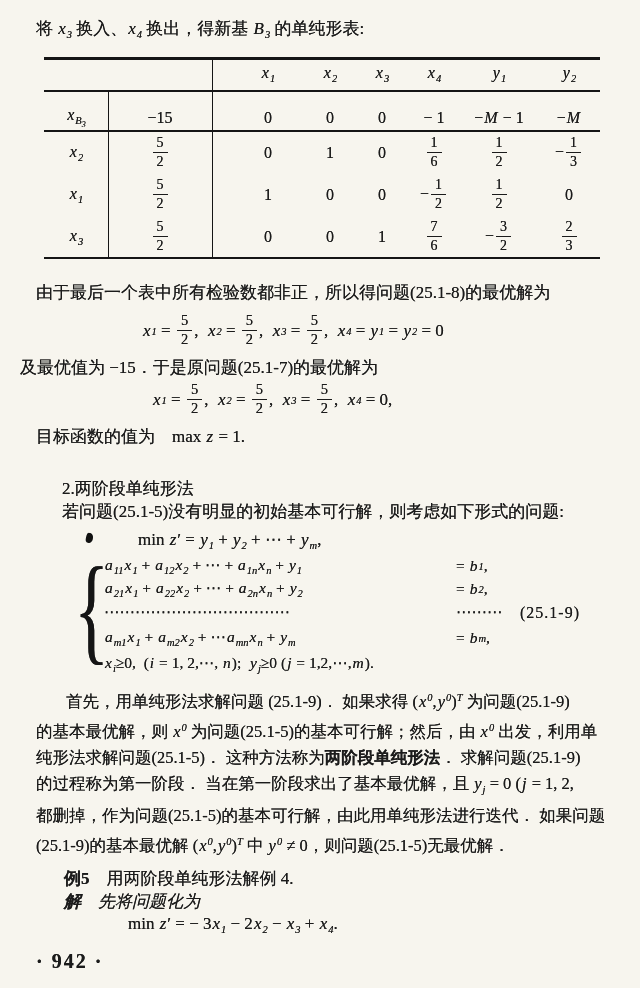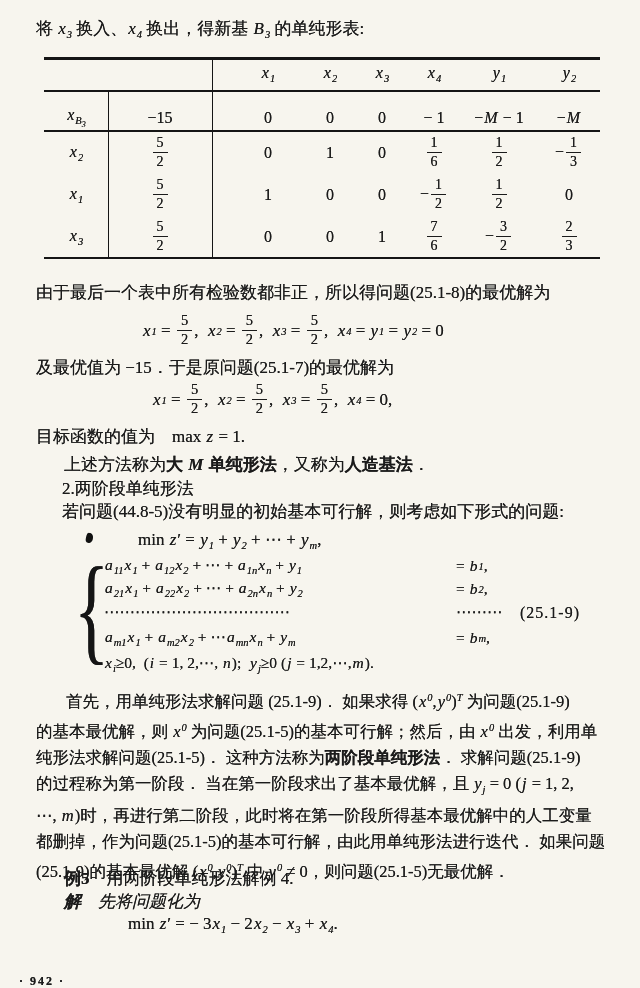--- a/index.html
+++ b/index.html
@@ -37,21 +37,21 @@
   .brace{position:absolute;left:-4px;top:-8px;font-size:118px;line-height:136px;transform:scaleX(.62);transform-origin:left center;font-weight:400;color:#151515;}
   .sysline{position:absolute;left:26px;height:24px;display:flex;align-items:center;white-space:nowrap;width:480px;}
   .sysline .rhs{position:absolute;left:352px;display:flex;align-items:center;}
   .syslabel{position:absolute;left:442px;top:54px;font-size:16px;letter-spacing:1px;}
 
   .para5{position:absolute;left:36px;top:685px;width:575px;font-size:16.5px;}
   .pline{line-height:26px;white-space:nowrap;}
   .pline.ind{padding-left:30px;}
 
   .inkblot{position:absolute;left:86px;top:533px;width:7px;height:10px;background:#111;border-radius:40% 60% 55% 45%;transform:rotate(12deg);}
-  .pagenum{position:absolute;left:19px;top:950px;font-size:12px;font-weight:bold;letter-spacing:2px;margin-top:24px;}
+  .pagenum{position:absolute;left:36px;top:950px;font-size:20px;font-weight:bold;letter-spacing:2px;}
 </style>
 </head>
 <body>
 
 <div class="page">
 
   <div class="tline" style="left:36px;top:18px;"><span class="rt">将 </span><span class="ri">x</span><span class="rsub">3</span><span class="rt"> 换入、</span><span class="ri">x</span><span class="rsub">4</span><span class="rt"> 换出，得新基 </span><span class="ri">B</span><span class="rsub">3</span><span class="rt"> 的单纯形表:</span></div>
 
   <div class="stable">
     <div class="hrule" style="left:0;top:3px;width:556px;height:2.6px;"></div>
@@ -179,21 +179,21 @@
       <span class="ri">x</span>
       <span class="rsub">4</span>
       <span class="rt"> = </span>
       <span class="ri">y</span>
       <span class="rsub">1</span>
       <span class="rt"> = </span>
       <span class="ri">y</span>
       <span class="rsub">2</span>
       <span class="rt"> = 0</span>
     </div>
-  <div class="tline" style="left:36px;top:357px;"><span class="rt">及最优值为 −15．于是原问题(25.1-7)的最优解为</span></div>
+  <div class="tline" style="left:20px;top:357px;"><span class="rt">及最优值为 −15．于是原问题(25.1-7)的最优解为</span></div>
   <div class="mline" style="left:152px;top:377px;">
       <span class="ri">x</span>
       <span class="rsub">1</span>
       <span class="rt"> = </span>
       <span class="frac">
         <span class="fn">5</span>
         <span class="fd">2</span>
       </span>
       <span class="rt">,  </span>
       <span class="ri">x</span>
@@ -210,23 +210,22 @@
       <span class="frac">
         <span class="fn">5</span>
         <span class="fd">2</span>
       </span>
       <span class="rt">,  </span>
       <span class="ri">x</span>
       <span class="rsub">4</span>
       <span class="rt"> = 0,</span>
     </div>
   <div class="tline" style="left:36px;top:426px;"><span class="rt">目标函数的值为　max </span><span class="ri">z</span><span class="rt"> = 1.</span></div>
-  <div class="tline" style="left:64px;top:454px;"><span class="rt">上述方法称为</span><span class="rb">大 </span><span class="rbi">M</span><span class="rb"> 单纯形法</span><span class="rt">，又称为</span><span class="rb">人造基法</span><span class="rt">．</span></div>
   <div class="tline" style="left:62px;top:478px;"><span class="rt">2.两阶段单纯形法</span></div>
-  <div class="tline" style="left:62px;top:501px;"><span class="rt">若问题(44.8-5)没有明显的初始基本可行解，则考虑如下形式的问题:</span></div>
+  <div class="tline" style="left:62px;top:501px;"><span class="rt">若问题(25.1-5)没有明显的初始基本可行解，则考虑如下形式的问题:</span></div>
 
   <div class="inkblot"></div>
   <div class="tline" style="left:138px;top:529px;"><span class="rt">min </span><span class="ri">z′</span><span class="rt"> = </span><span class="ri">y</span><span class="rsub">1</span><span class="rt"> + </span><span class="ri">y</span><span class="rsub">2</span><span class="rt"> + ⋯ + </span><span class="ri">y</span><span class="rsub">m</span><span class="rt">,</span></div>
 
   <div class="system">
     <div class="brace">{</div>
     <div class="syslabel">(25.1-9)</div>
     <div id="sys-lines">
         <div class="sysline" style="top: 4px;">
           <span class="lhs"><span class="ri">a</span><span class="rsub">11</span><span class="ri">x</span><span class="rsub">1</span><span class="rt"> + </span><span class="ri">a</span><span class="rsub">12</span><span class="ri">x</span><span class="rsub">2</span><span class="rt"> + ⋯ + </span><span class="ri">a</span><span class="rsub">1n</span><span class="ri">x</span><span class="rsub">n</span><span class="rt"> + </span><span class="ri">y</span><span class="rsub">1</span></span>
@@ -265,21 +264,20 @@
           <span class="lhs"><span class="ri">x</span><span class="rsub">i</span><span class="rt">≥0,  (</span><span class="ri">i</span><span class="rt"> = 1, 2,⋯, </span><span class="ri">n</span><span class="rt">);  </span><span class="ri">y</span><span class="rsub">j</span><span class="rt">≥0 (</span><span class="ri">j</span><span class="rt"> = 1,2,⋯,</span><span class="ri">m</span><span class="rt">).</span></span>
         </div>
       </div>
   </div>
 
   <div class="para5">
       <div class="pline ind"><span class="rt">首先，用单纯形法求解问题 (25.1-9)． 如果求得 (</span><span class="ri">x</span><span class="rsup">0</span><span class="rt">,</span><span class="ri">y</span><span class="rsup">0</span><span class="rt">)</span><span class="rsup">T</span><span class="rt"> 为问题(25.1-9)</span></div>
       <div class="pline"><span class="rt">的基本最优解，则 </span><span class="ri">x</span><span class="rsup">0</span><span class="rt"> 为问题(25.1-5)的基本可行解；然后，由 </span><span class="ri">x</span><span class="rsup">0</span><span class="rt"> 出发，利用单</span></div>
       <div class="pline"><span class="rt">纯形法求解问题(25.1-5)． 这种方法称为</span><span class="rb">两阶段单纯形法</span><span class="rt">． 求解问题(25.1-9)</span></div>
       <div class="pline"><span class="rt">的过程称为第一阶段． 当在第一阶段求出了基本最优解，且 </span><span class="ri">y</span><span class="rsub">j</span><span class="rt"> = 0 (</span><span class="ri">j</span><span class="rt"> = 1, 2,</span></div>
-      <div class="pline"><span class="rt">⋯, </span><span class="ri">m</span><span class="rt">)时，再进行第二阶段，此时将在第一阶段所得基本最优解中的人工变量</span></div>
       <div class="pline"><span class="rt">都删掉，作为问题(25.1-5)的基本可行解，由此用单纯形法进行迭代． 如果问题</span></div>
       <div class="pline"><span class="rt">(25.1-9)的基本最优解 (</span><span class="ri">x</span><span class="rsup">0</span><span class="rt">,</span><span class="ri">y</span><span class="rsup">0</span><span class="rt">)</span><span class="rsup">T</span><span class="rt"> 中 </span><span class="ri">y</span><span class="rsup">0</span><span class="rt"> ≠ 0，则问题(25.1-5)无最优解．</span></div>
     </div>
 
   <div class="tline" style="left:64px;top:868px;"><span class="rb">例5</span><span class="rt">　用两阶段单纯形法解例 4.</span></div>
   <div class="tline" style="left:64px;top:891px;font-style:italic;"><span class="rb">解</span><span class="rt">　先将问题化为</span></div>
   <div class="tline" style="left:128px;top:913px;"><span class="rt">min </span><span class="ri">z′</span><span class="rt"> = − 3</span><span class="ri">x</span><span class="rsub">1</span><span class="rt"> − 2</span><span class="ri">x</span><span class="rsub">2</span><span class="rt"> − </span><span class="ri">x</span><span class="rsub">3</span><span class="rt"> + </span><span class="ri">x</span><span class="rsub">4</span><span class="rt">.</span></div>
 
   <div class="pagenum">· 942 ·</div>
 

